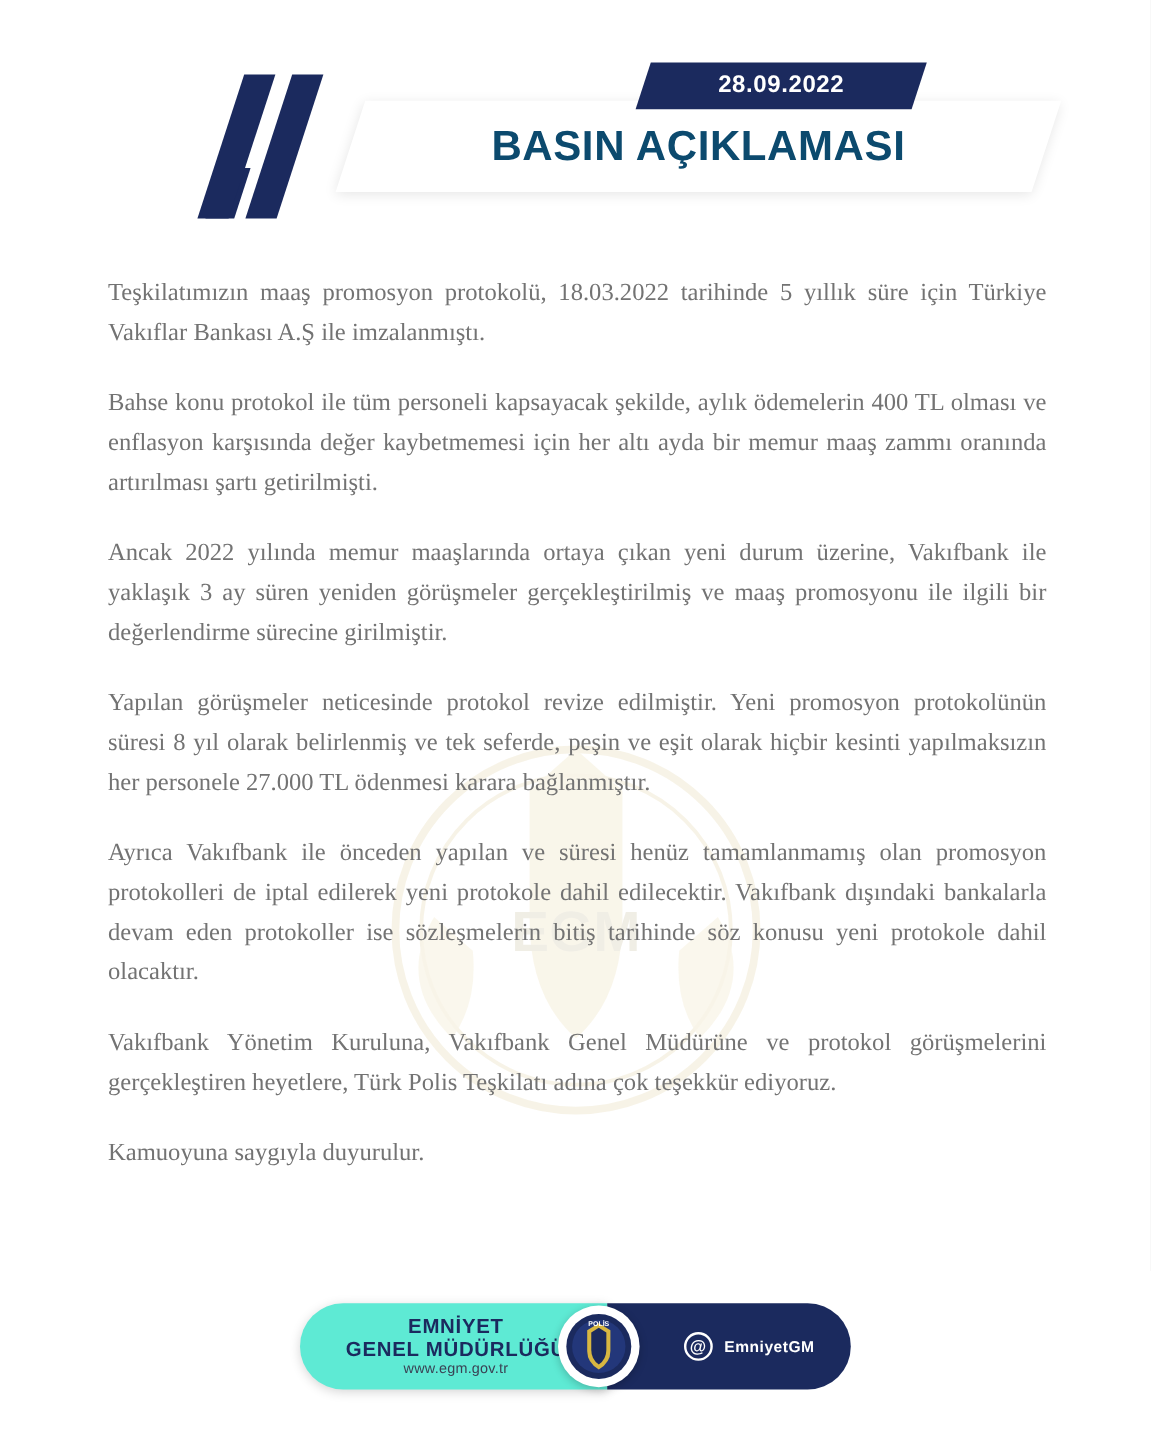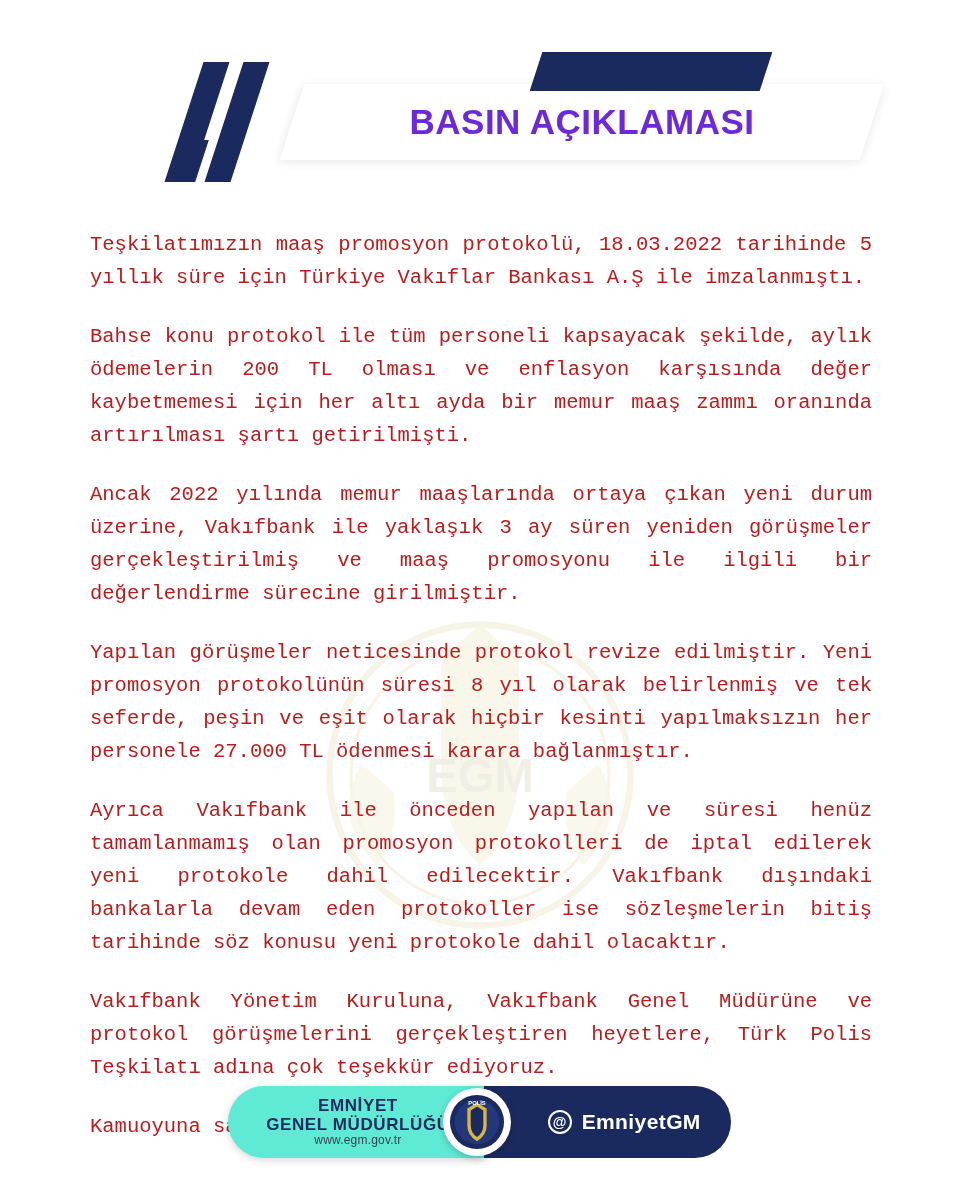--- a/index.html
+++ b/index.html
@@ -68,21 +68,21 @@
     width: 580px;
     height: 76px;
     display: flex;
     align-items: center;
     justify-content: center;
   }
   .header-title {
     font-weight: bold;
     font-size: 35px;
     letter-spacing: 0.5px;
-    color: #6d28d9;
+    color: #0c4a6e;
     white-space: nowrap;
   }
 
   .date-banner {
     position: absolute;
     left: 536px;
     top: 52px;
     width: 230px;
     height: 39px;
     background: #1b2a5e;
@@ -118,24 +118,24 @@
   }
 
   
   .content {
     position: absolute;
     left: 90px;
     top: 228px;
     width: 782px;
   }
   .para {
-    font-family: Liberation Mono, monospace;
+    font-family: Liberation Serif, serif;
     font-size: 20.5px;
     line-height: 33px;
-    color: #b91c1c;
+    color: #737373;
     margin: 0 0 26px 0;
     text-align: justify;
     text-justify: inter-word;
     font-weight: 300;
   }
   .para:last-child { margin-bottom: 0; }
 
   
   .footer {
     position: absolute;
@@ -215,21 +215,21 @@
     align-items: center;
     justify-content: center;
     color: #ffffff;
     font-size: 14px;
     font-weight: bold;
     margin-right: 10px;
     box-sizing: border-box;
   }
   .footer-handle {
     color: #ffffff;
-    font-size: 21px;
+    font-size: 13px;
     font-weight: bold;
     letter-spacing: 0.4px;
   }
 </style>
 </head>
 <body>
 
 <div class="page">
 
   <div class="header">
@@ -238,34 +238,37 @@
       <div class="slash s1"></div>
       <div class="slash s2"></div>
     </div>
 
     <div class="header-banner"></div>
     <div class="header-title-wrap">
       <div class="header-title">BASIN AÇIKLAMASI</div>
     </div>
 
     <div class="date-banner"></div>
+    <div class="date-text-wrap">
+      <div class="date-text">28.09.2022</div>
+    </div>
   </div>
 
   <svg class="watermark" viewBox="0 0 200 200">
     <circle cx="100" cy="100" r="70" fill="none" stroke="#b9972e" stroke-width="3"></circle>
     <circle cx="100" cy="100" r="60" fill="none" stroke="#b9972e" stroke-width="1.5"></circle>
     <path d="M100 30 L118 46 L118 96 Q118 126 100 142 Q82 126 82 96 L82 46 Z" fill="#c9a63a" opacity="0.9"></path>
     <path d="M45 95 Q30 120 52 142 Q62 128 60 108 Z" fill="#c9a63a" opacity="0.8"></path>
     <path d="M155 95 Q170 120 148 142 Q138 128 140 108 Z" fill="#c9a63a" opacity="0.8"></path>
     <text x="100" y="108" font-family="'Liberation Sans', sans-serif" font-size="22" font-weight="bold" fill="#7d6a1f" text-anchor="middle">EGM</text>
   </svg>
 
   <div class="content">
     <p class="para">Teşkilatımızın maaş promosyon protokolü, 18.03.2022 tarihinde 5 yıllık süre için Türkiye Vakıflar Bankası A.Ş ile imzalanmıştı.</p>
-    <p class="para">Bahse konu protokol ile tüm personeli kapsayacak şekilde, aylık ödemelerin 200 TL olması ve enflasyon karşısında değer kaybetmemesi için her altı ayda bir memur maaş zammı oranında artırılması şartı getirilmişti.</p>
+    <p class="para">Bahse konu protokol ile tüm personeli kapsayacak şekilde, aylık ödemelerin 400 TL olması ve enflasyon karşısında değer kaybetmemesi için her altı ayda bir memur maaş zammı oranında artırılması şartı getirilmişti.</p>
     <p class="para">Ancak 2022 yılında memur maaşlarında ortaya çıkan yeni durum üzerine, Vakıfbank ile yaklaşık 3 ay süren yeniden görüşmeler gerçekleştirilmiş ve maaş promosyonu ile ilgili bir değerlendirme sürecine girilmiştir.</p>
     <p class="para">Yapılan görüşmeler neticesinde protokol revize edilmiştir. Yeni promosyon protokolünün süresi 8 yıl olarak belirlenmiş ve tek seferde, peşin ve eşit olarak hiçbir kesinti yapılmaksızın her personele 27.000 TL ödenmesi karara bağlanmıştır.</p>
     <p class="para">Ayrıca Vakıfbank ile önceden yapılan ve süresi henüz tamamlanmamış olan promosyon protokolleri de iptal edilerek yeni protokole dahil edilecektir. Vakıfbank dışındaki bankalarla devam eden protokoller ise sözleşmelerin bitiş tarihinde söz konusu yeni protokole dahil olacaktır.</p>
     <p class="para">Vakıfbank Yönetim Kuruluna, Vakıfbank Genel Müdürüne ve protokol görüşmelerini gerçekleştiren heyetlere, Türk Polis Teşkilatı adına çok teşekkür ediyoruz.</p>
     <p class="para">Kamuoyuna saygıyla duyurulur.</p>
   </div>
 
   <div class="footer">
     <div class="footer-pill">
       <div class="footer-left">

